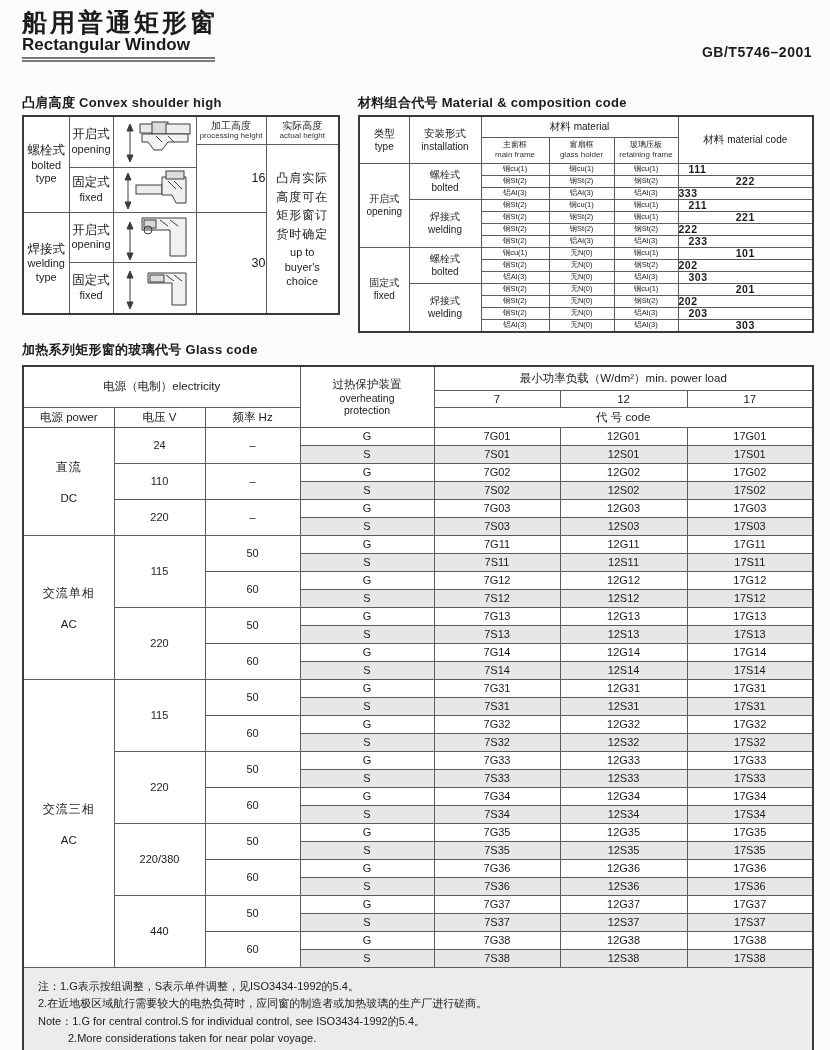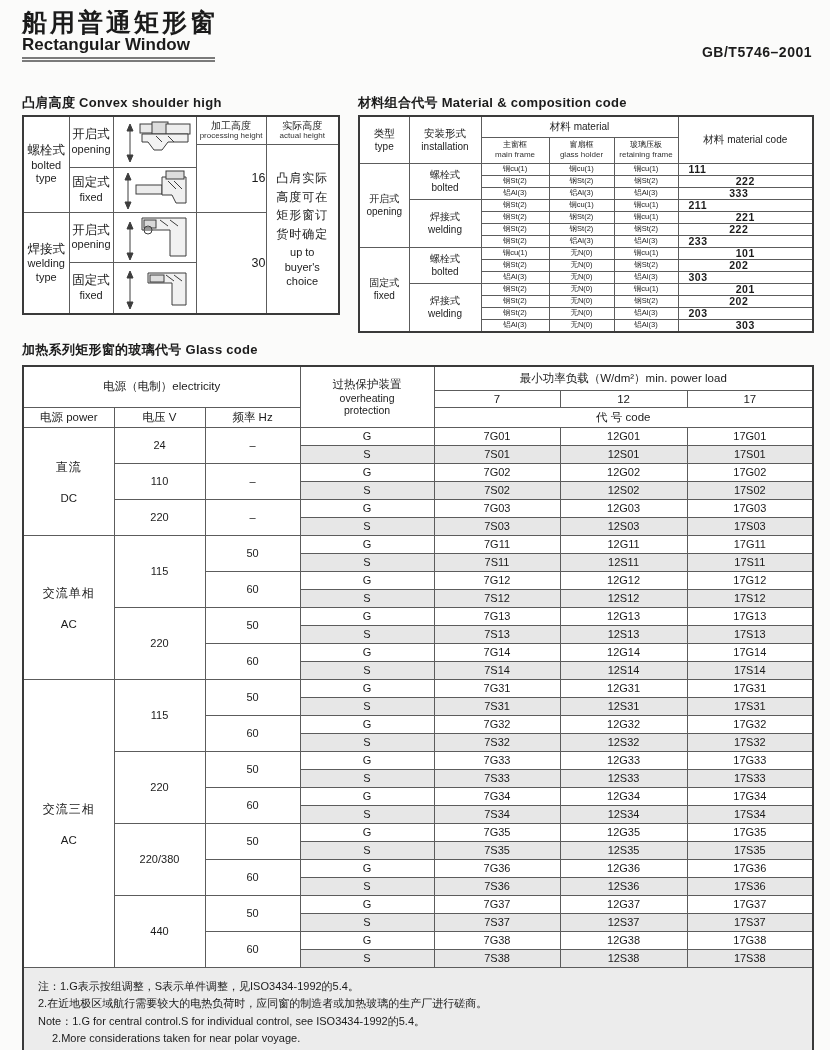--- a/index.html
+++ b/index.html
@@ -44,36 +44,36 @@
   .material-table tr.mh1{height:21px;} .material-table tr.mh2{height:26px;}
   .material-table thead td{font-size:10.5px;}
   .material-table .en{font-size:10px;}
   .material-table .scn{font-size:8px;line-height:1.2;}
   .material-table .sen{font-size:8px;line-height:1.2;color:#333;}
   .material-table tbody td{height:11px;font-size:7.5px;line-height:1;}
   .material-table tbody .type-cell div, .material-table tbody .install-cell div{font-size:10px;line-height:1.35;}
   .material-table tbody .code-cell{font-size:10.5px;font-weight:bold;letter-spacing:.5px;}
   .material-table .pos-L{text-align:left;padding-left:10px;}
   .material-table .pos-C{text-align:center;}
-  .material-table .pos-R{text-align:center;padding-right:13px;margin-left:28px;}
+  .material-table .pos-R{text-align:left;padding-right:13px;margin-left:28px;}
 
   
   .glass-table{position:absolute;left:22px;top:365px;width:790px;}
   .glass-table tr.gh1{height:24px;} .glass-table tr.gh2{height:17px;} .glass-table tr.gh3{height:20px;}
   .glass-table thead td{font-size:11.5px;}
   .glass-table thead .en{font-size:10.5px;line-height:1.15;}
   .glass-table thead .cnline{font-size:11.5px;line-height:1.2;}
   .glass-table tbody td{height:17px;font-size:11px;}
   .glass-table tbody tr.s-row{background:#e7e7e7;}
   .glass-table .power-cell .cn{font-size:12px;letter-spacing:1px;}
   .glass-table .power-cell .en{font-size:11.5px;margin-top:16px;}
   .notes-cell{background:#ececec;text-align:left;vertical-align:top;padding:10px 12px 8px 14px;
               font-size:11px;line-height:1.6;height:78px;}
   .notes-cell .indent{}
-  .notes-cell .indent2{margin-left:14px;}
+  .notes-cell .indent2{margin-left:30px;}
 </style>
 </head>
 <body>
 
 <div class="page">
 
   <div class="title-cn">船用普通矩形窗</div>
   <div class="title-en">Rectangular Window</div>
   <div class="title-rule"></div>
   <div class="gb-code">GB/T5746–2001</div>

